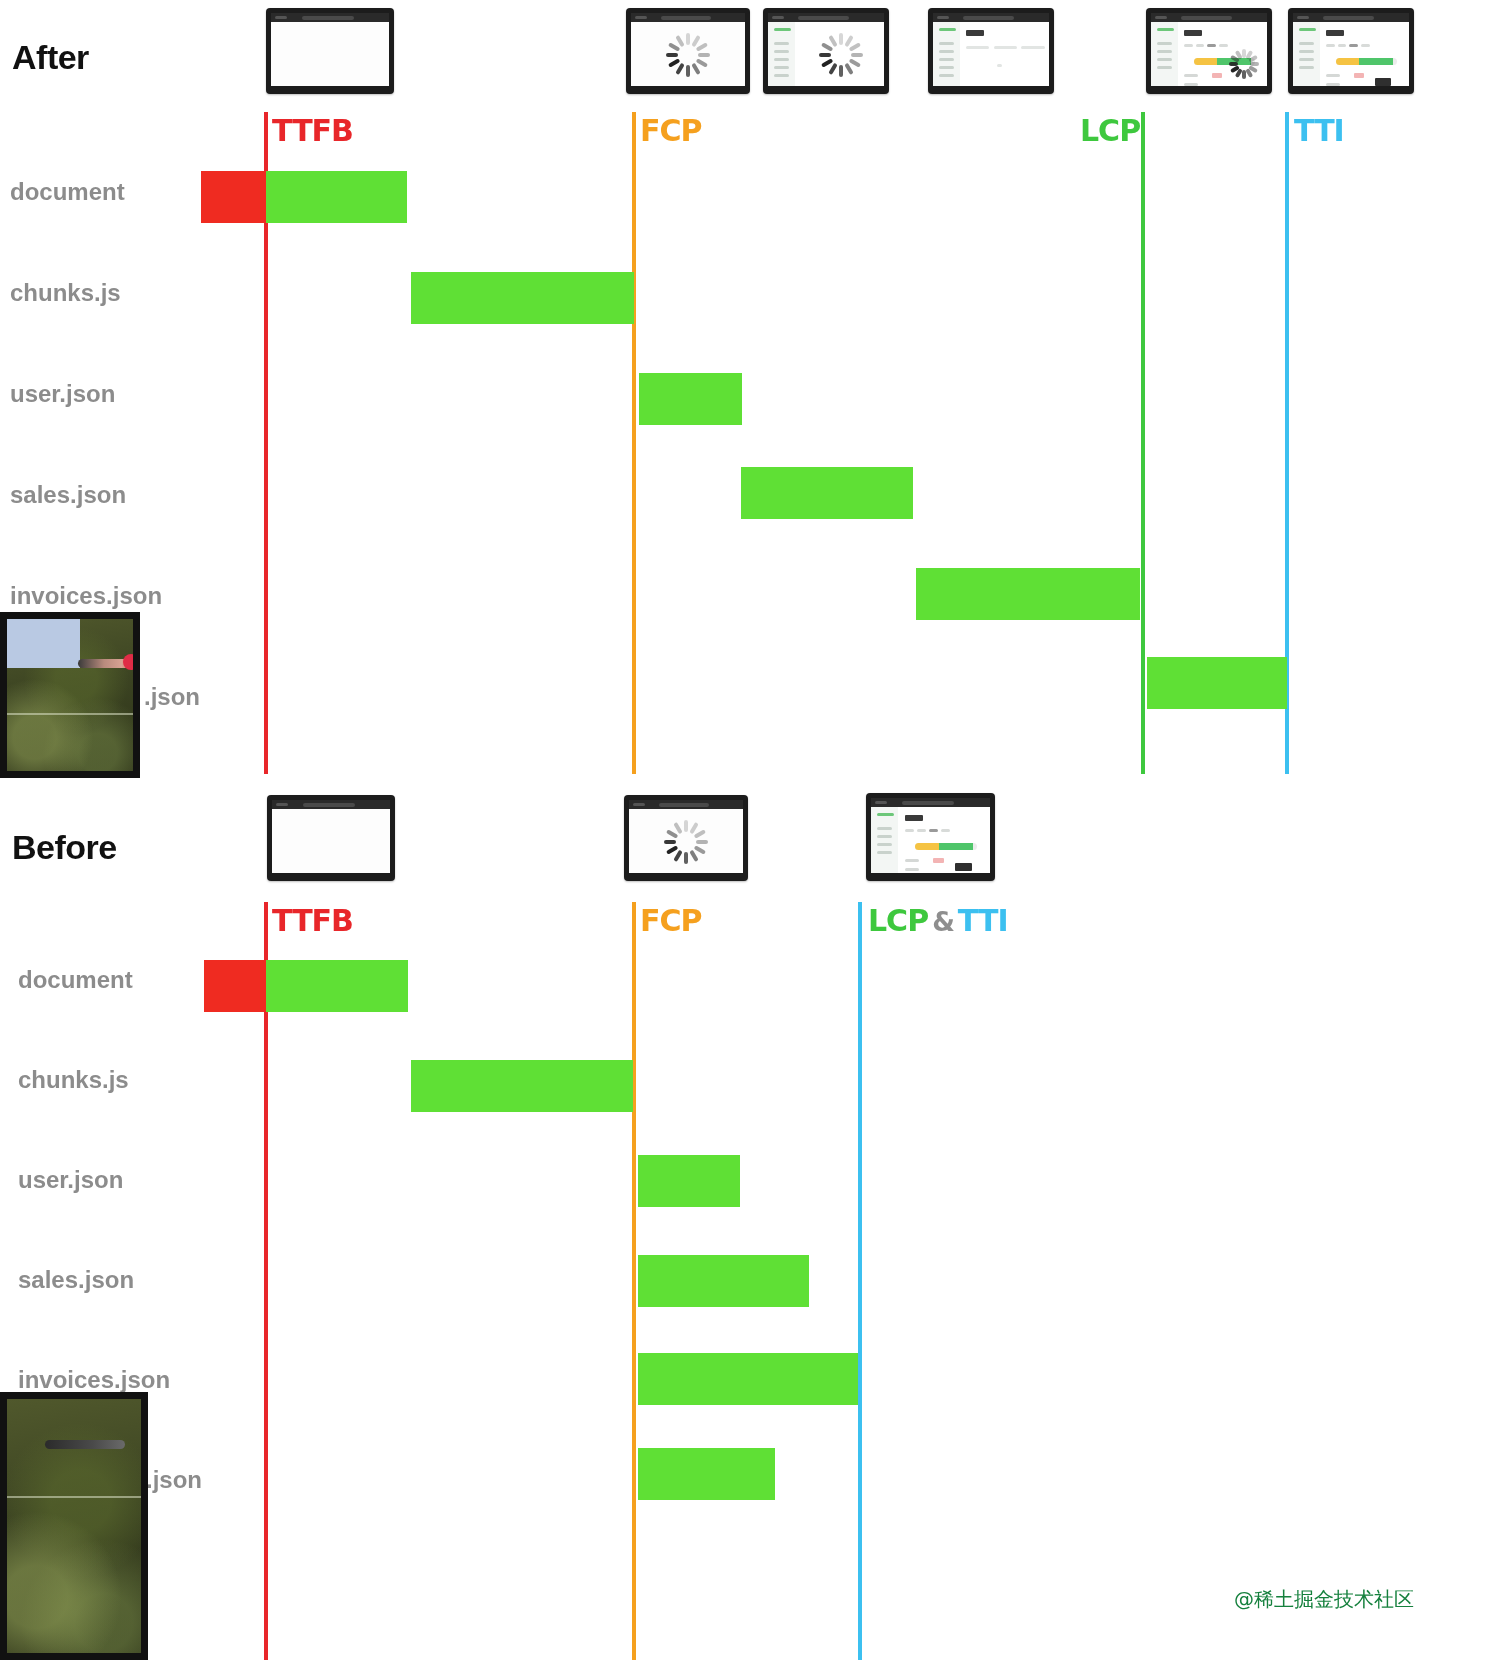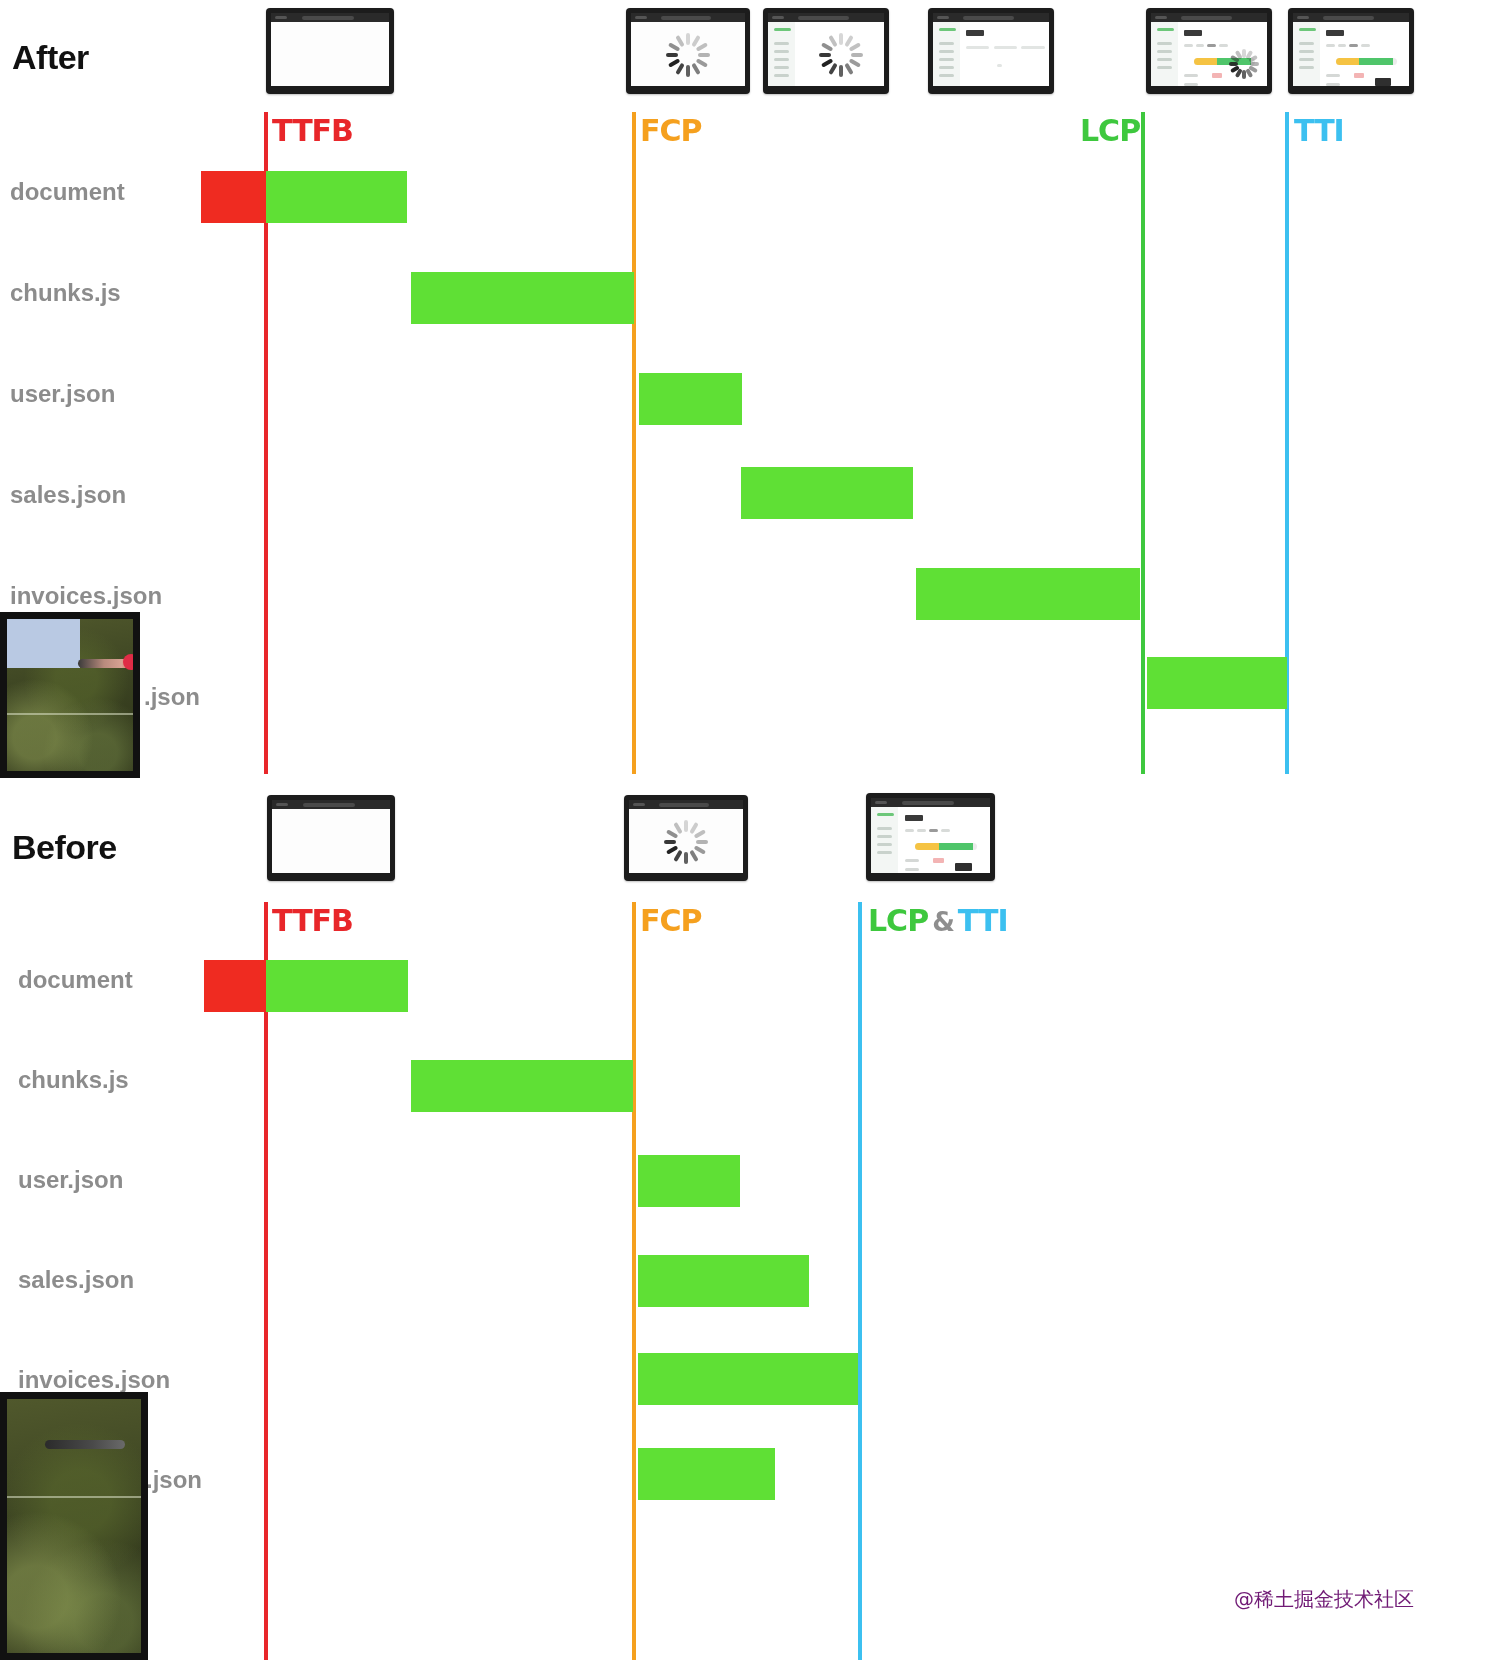--- a/index.html
+++ b/index.html
@@ -211,21 +211,21 @@
   .pip .hline {
     position: absolute;
     left: 0; right: 0;
     height: 2px;
     background: rgba(220,225,200,.55);
   }
 
   .watermark {
     position: absolute;
     font-size: 20px;
-    color: #701a75;
+    color: #15803d;
     white-space: nowrap;
     font-family: "DejaVu Sans", "Liberation Sans", sans-serif;
   }
 </style>
 </head>
 <body>
 
 <div class="section" id="section-before">
 
   <div class="section-title" style="left:12px; top:38px;">After</div>

